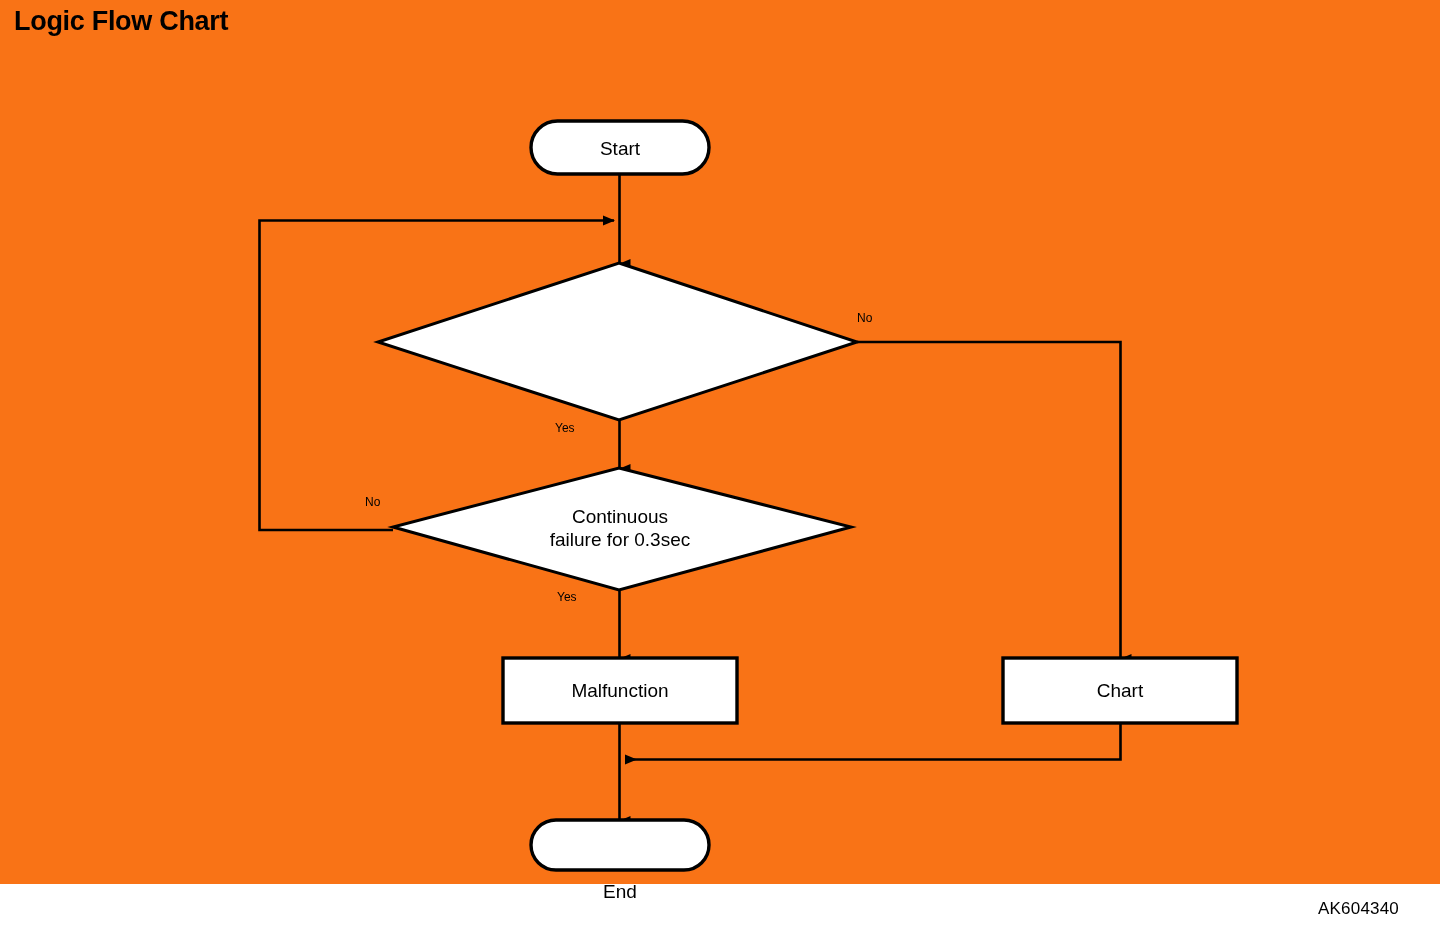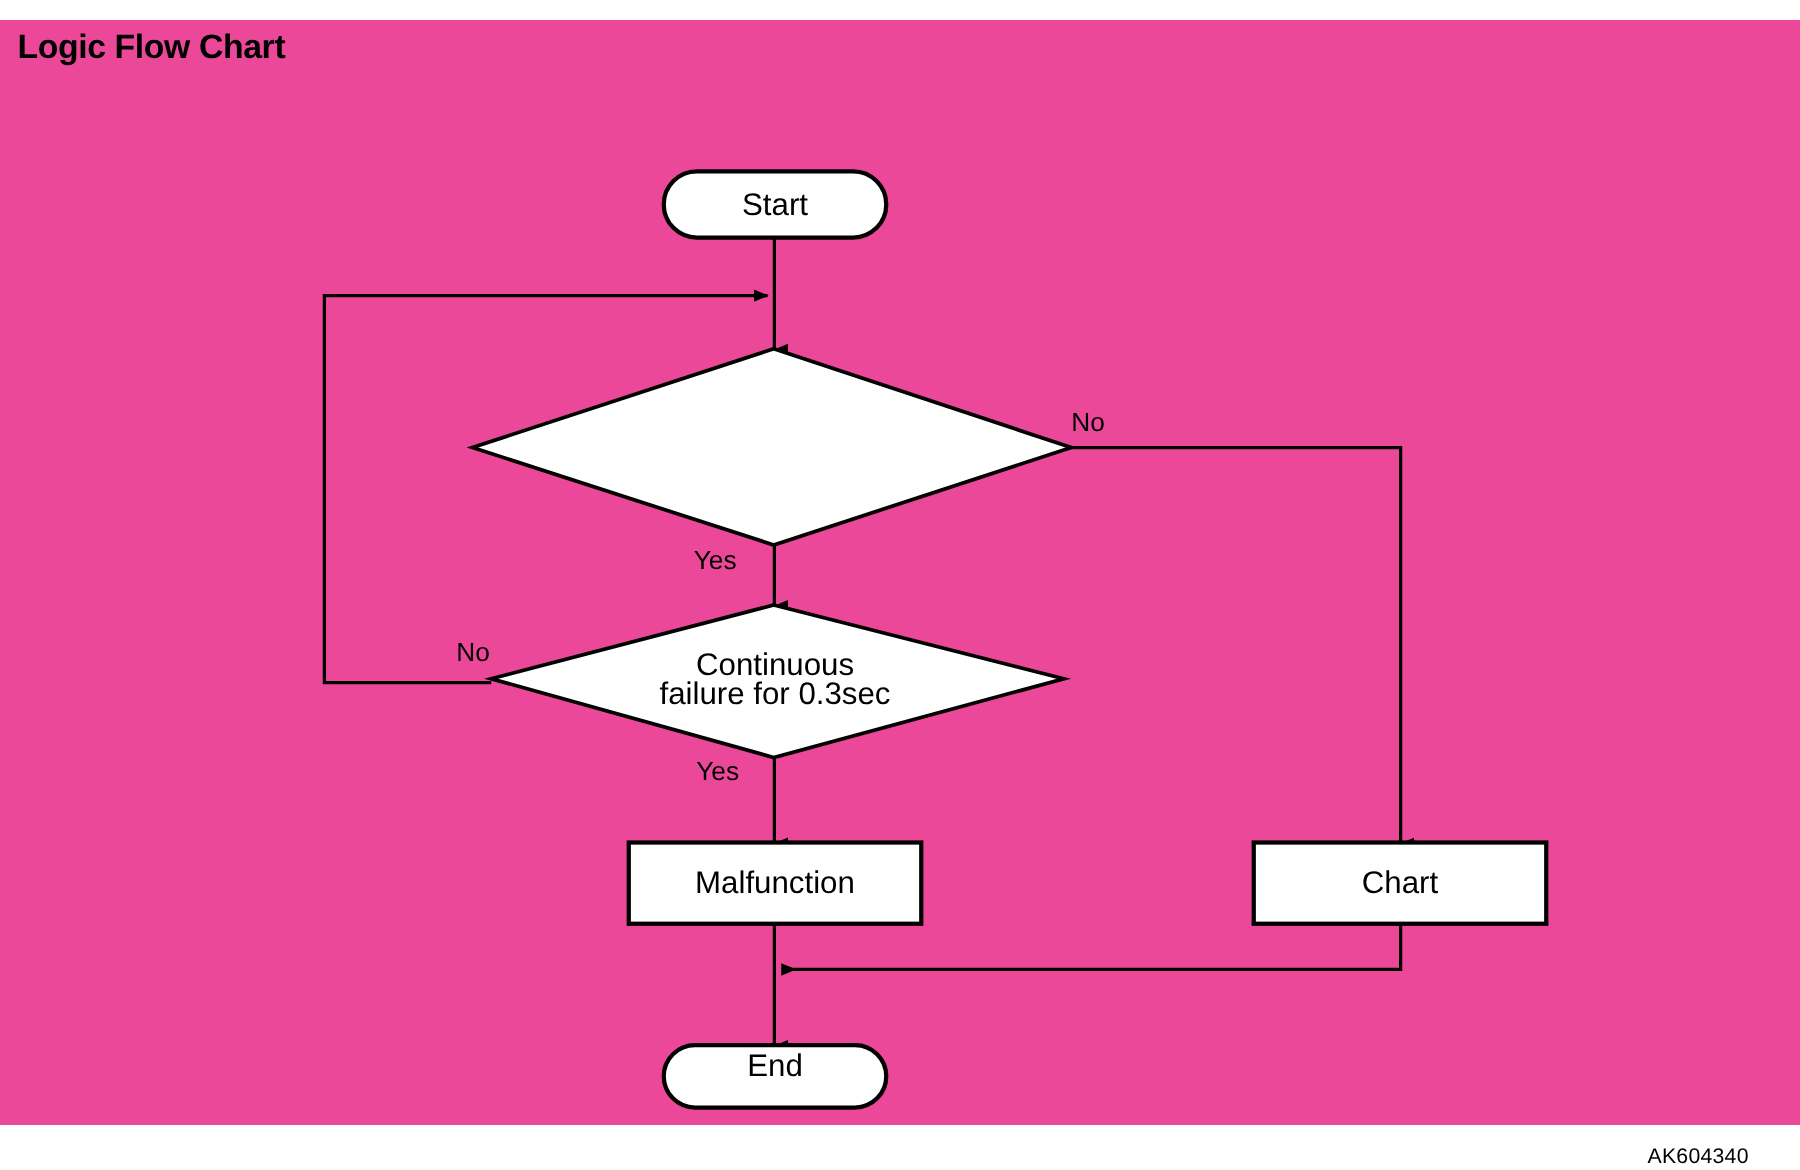--- a/index.html
+++ b/index.html
@@ -11,22 +11,21 @@
     width: 1440px;
     height: 936px;
     font-family: "Liberation Sans", sans-serif;
     color: #000000;
     overflow: hidden;
   }
   #page {
     position: relative;
     width: 1440px;
     height: 884px;
-    background: #ec4899;
-    margin-top: 16px;
+    background: #f97316;
   }
   #chart-title {
     position: absolute;
     left: 14px;
     top: 6px;
     font-size: 27px;
     font-weight: bold;
     letter-spacing: -0.3px;
     white-space: nowrap;
   }
@@ -39,28 +38,28 @@
     letter-spacing: 0.2px;
     white-space: nowrap;
   }
   #flow-svg {
     position: absolute;
     left: 0;
     top: 0;
   }
   .node-label {
     position: absolute;
-    font-size: 25px;
+    font-size: 19px;
     text-align: center;
     white-space: nowrap;
     line-height: 23px;
   }
   .edge-label {
     position: absolute;
-    font-size: 21px;
+    font-size: 12px;
     white-space: nowrap;
   }
 </style>
 </head>
 <body>
 
 <div id="page">
 
   <div id="chart-title">Logic Flow Chart</div>
 
@@ -109,21 +108,21 @@
 
   <div class="node-label" style="left:440px; top:505px; width:360px;">
     <span>Continuous</span><br>
     <span>failure for 0.3sec</span>
   </div>
 
   <div class="node-label" style="left:503px; top:679px; width:234px;">Malfunction</div>
 
   <div class="node-label" style="left:1003px; top:679px; width:234px;">Chart</div>
 
-  <div class="node-label" style="left:531px; top:826px; width:178px;">End</div>
+  <div class="node-label" style="left:531px; top:880px; width:178px;">End</div>
 
   <div class="edge-label" style="left:857px; top:311px;">No</div>
 
   <div class="edge-label" style="left:555px; top:421px;">Yes</div>
 
   <div class="edge-label" style="left:365px; top:495px;">No</div>
 
   <div class="edge-label" style="left:557px; top:590px;">Yes</div>
 
   <div id="ref-code">AK604340</div>

